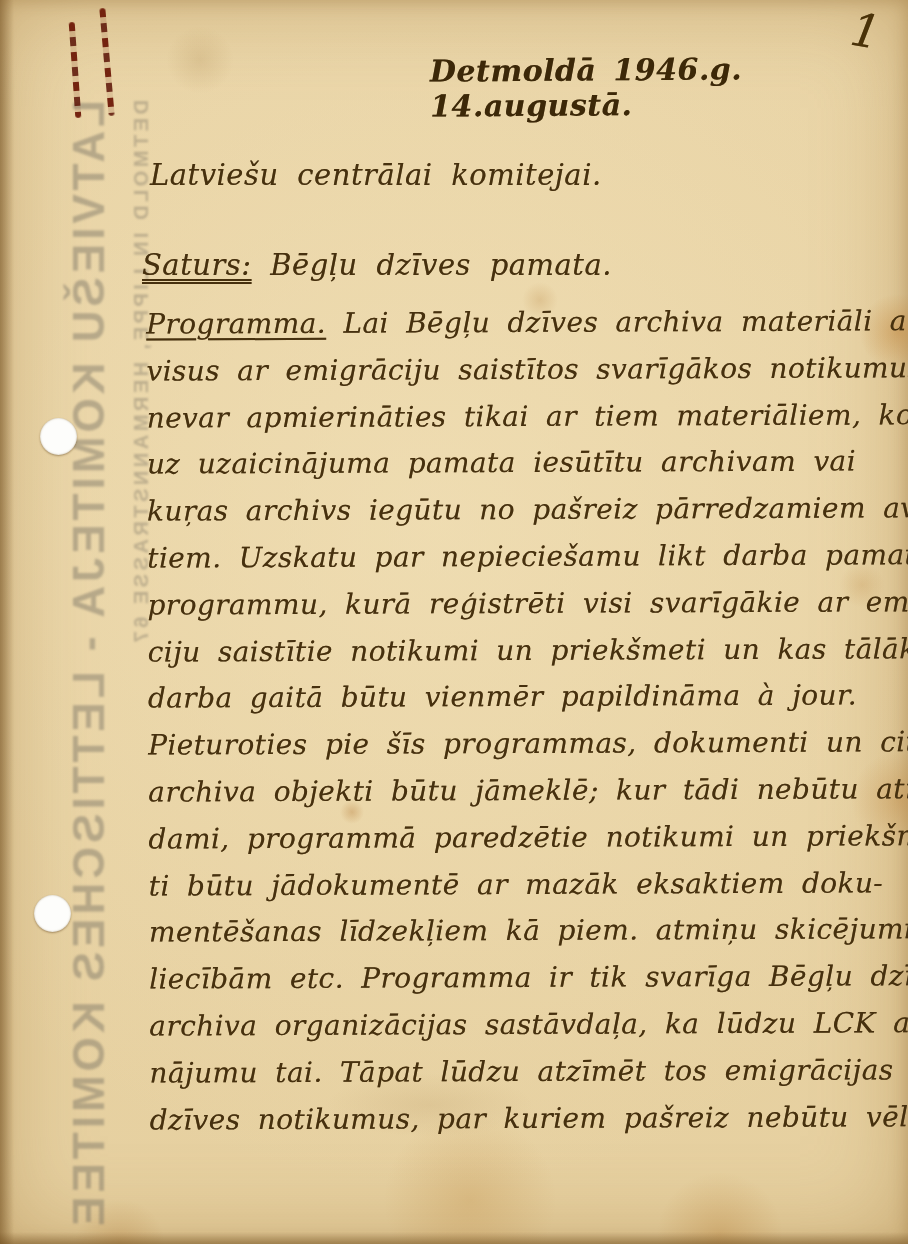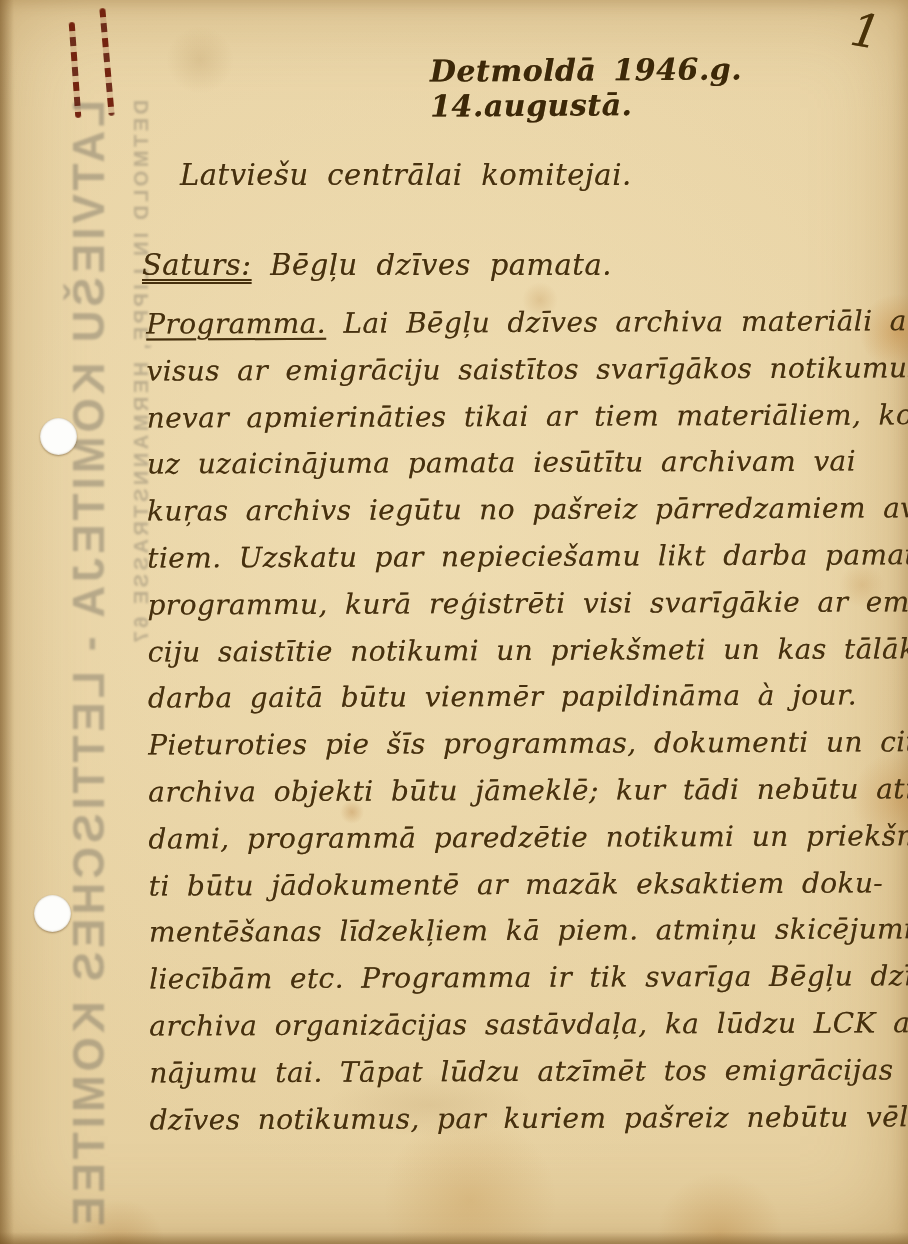--- a/index.html
+++ b/index.html
@@ -89,21 +89,21 @@
     color: #4a3208;
   }
   .dateline {
     position: absolute; left: 430px; top: 52px; width: 450px;
     font-size: 30px; font-weight: bold; color: #3c2808;
     letter-spacing: 0.5px; word-spacing: 6px;
     transform: rotate(-0.4deg);
   }
   .salutation {
     position: absolute; left: 150px; top: 158px;
-    font-size: 29px; letter-spacing: 0.5px; word-spacing: 9px; margin-left: 30px;
+    font-size: 29px; letter-spacing: 0.5px; word-spacing: 9px;
   }
   .subject {
     position: absolute; left: 142px; top: 248px;
     font-size: 29px; letter-spacing: 0.5px; word-spacing: 9px;
   }
   .subject .label {
     text-decoration-line: underline;
     text-decoration-style: double;
     text-decoration-thickness: 1.5px;
     text-underline-offset: 4px;

